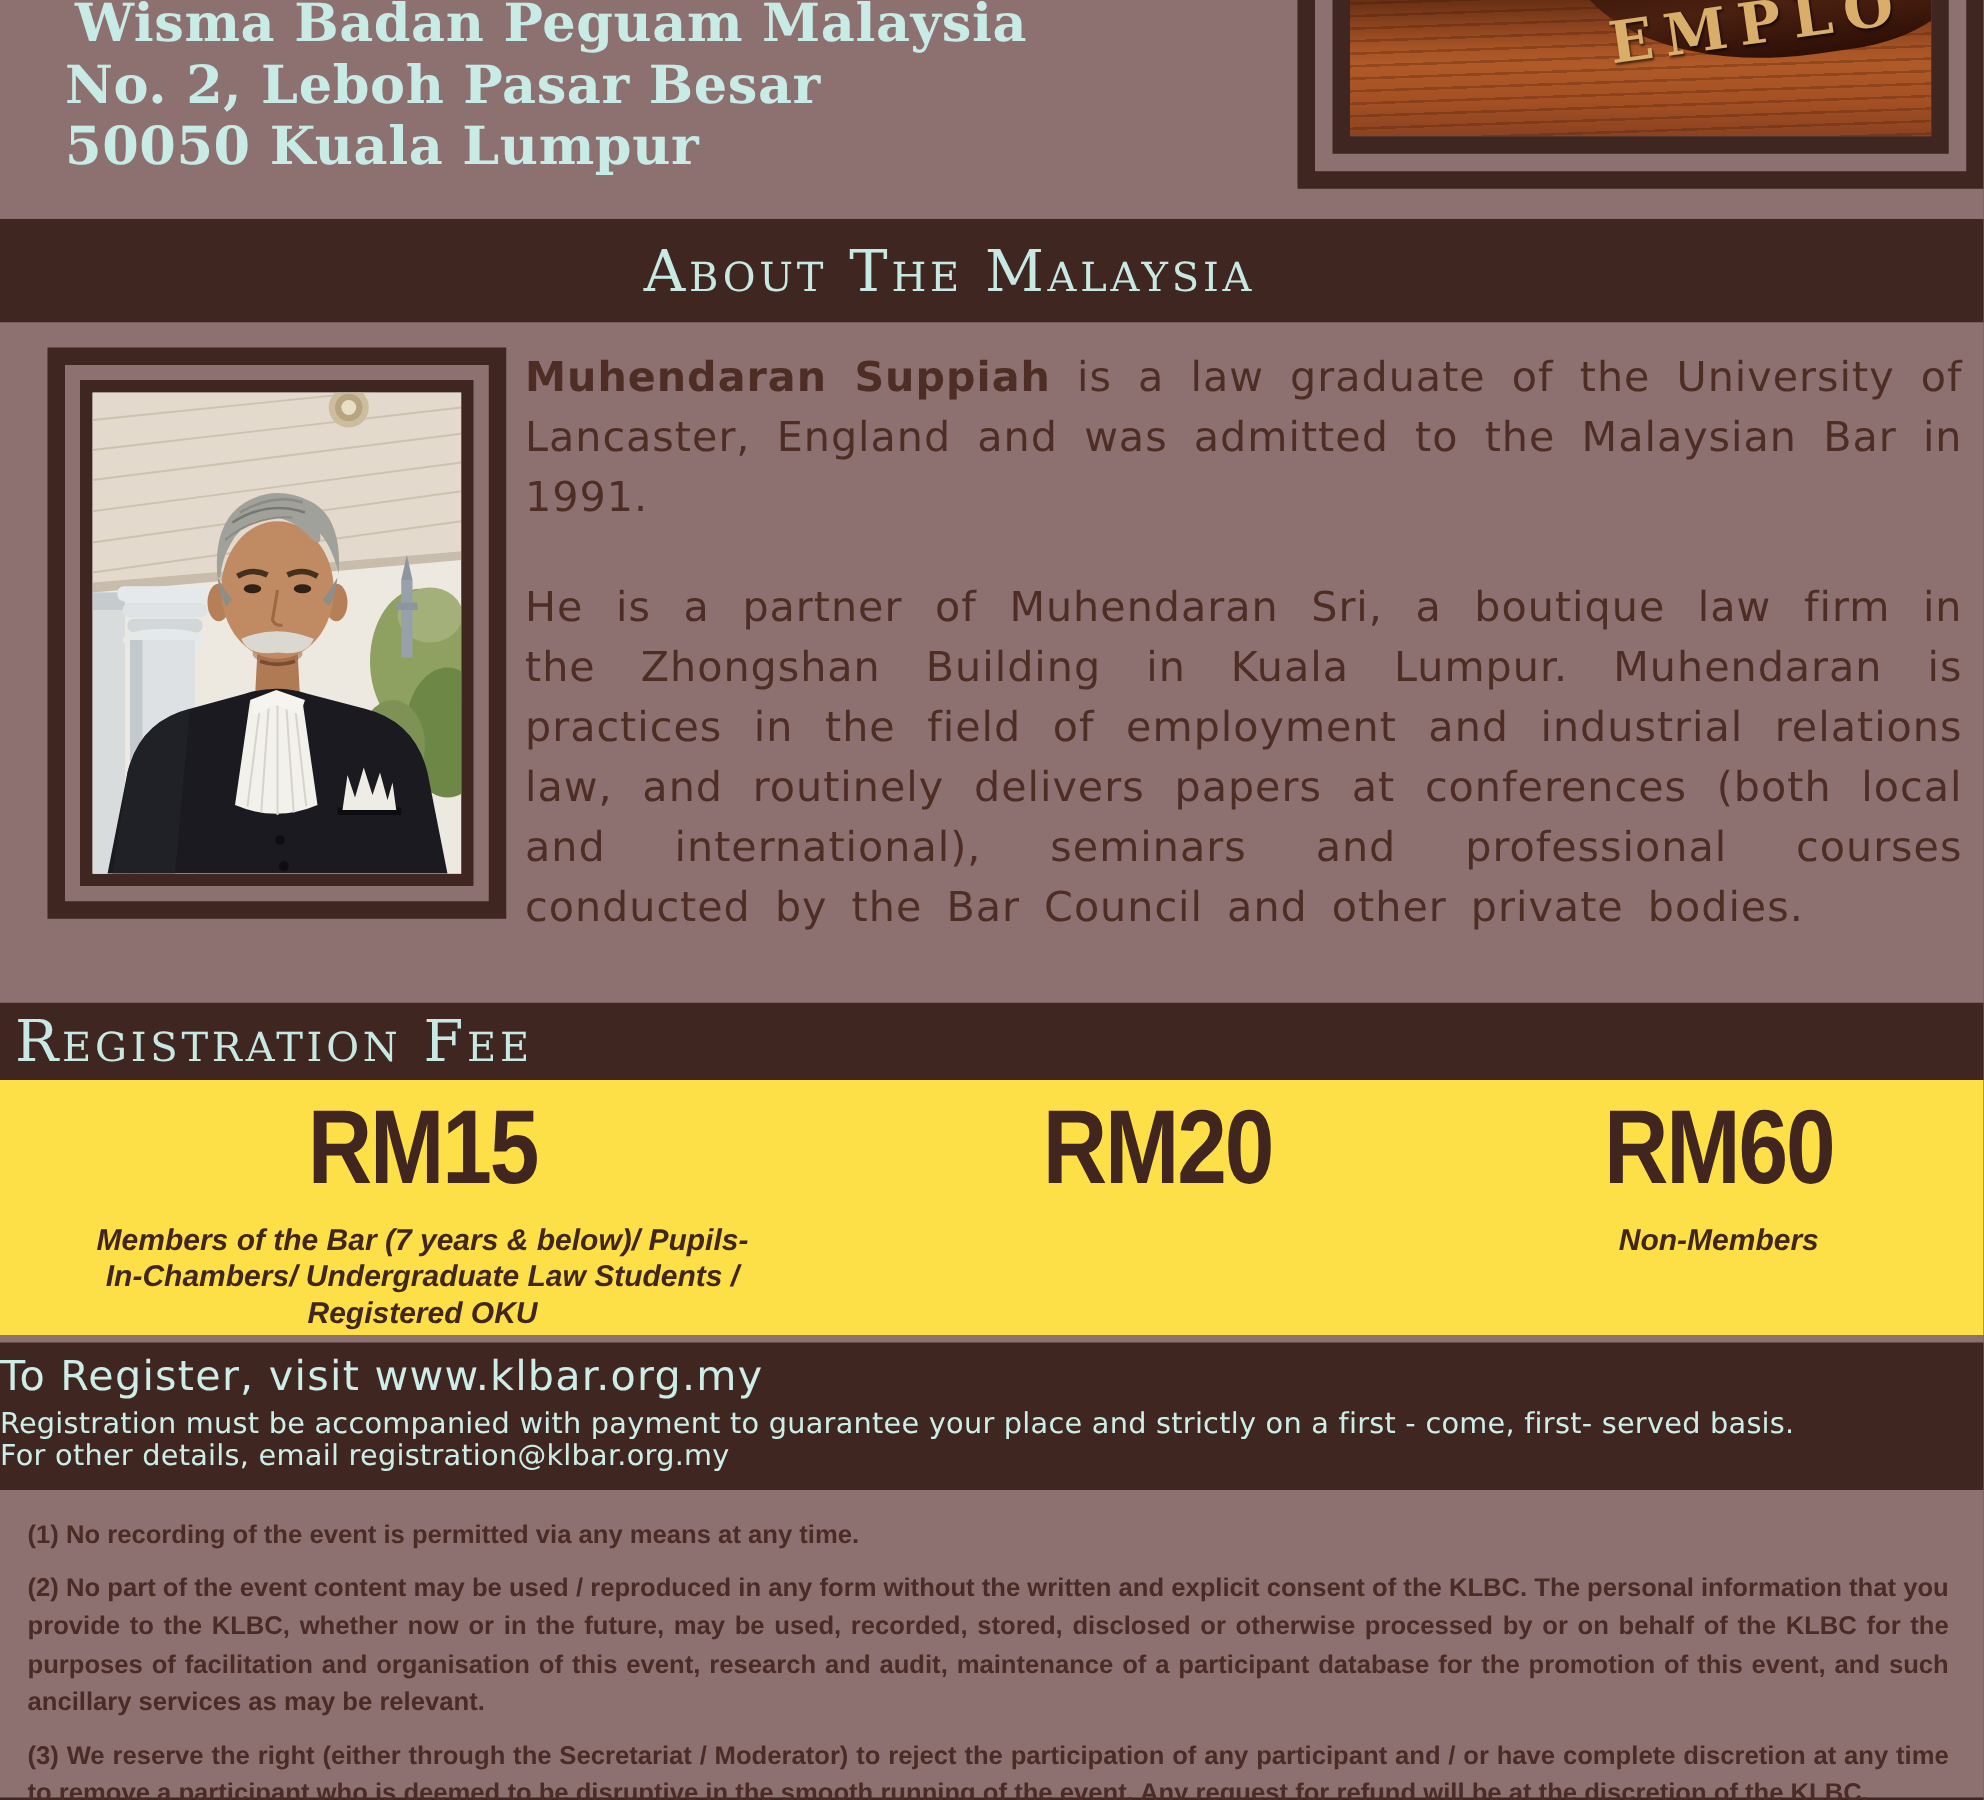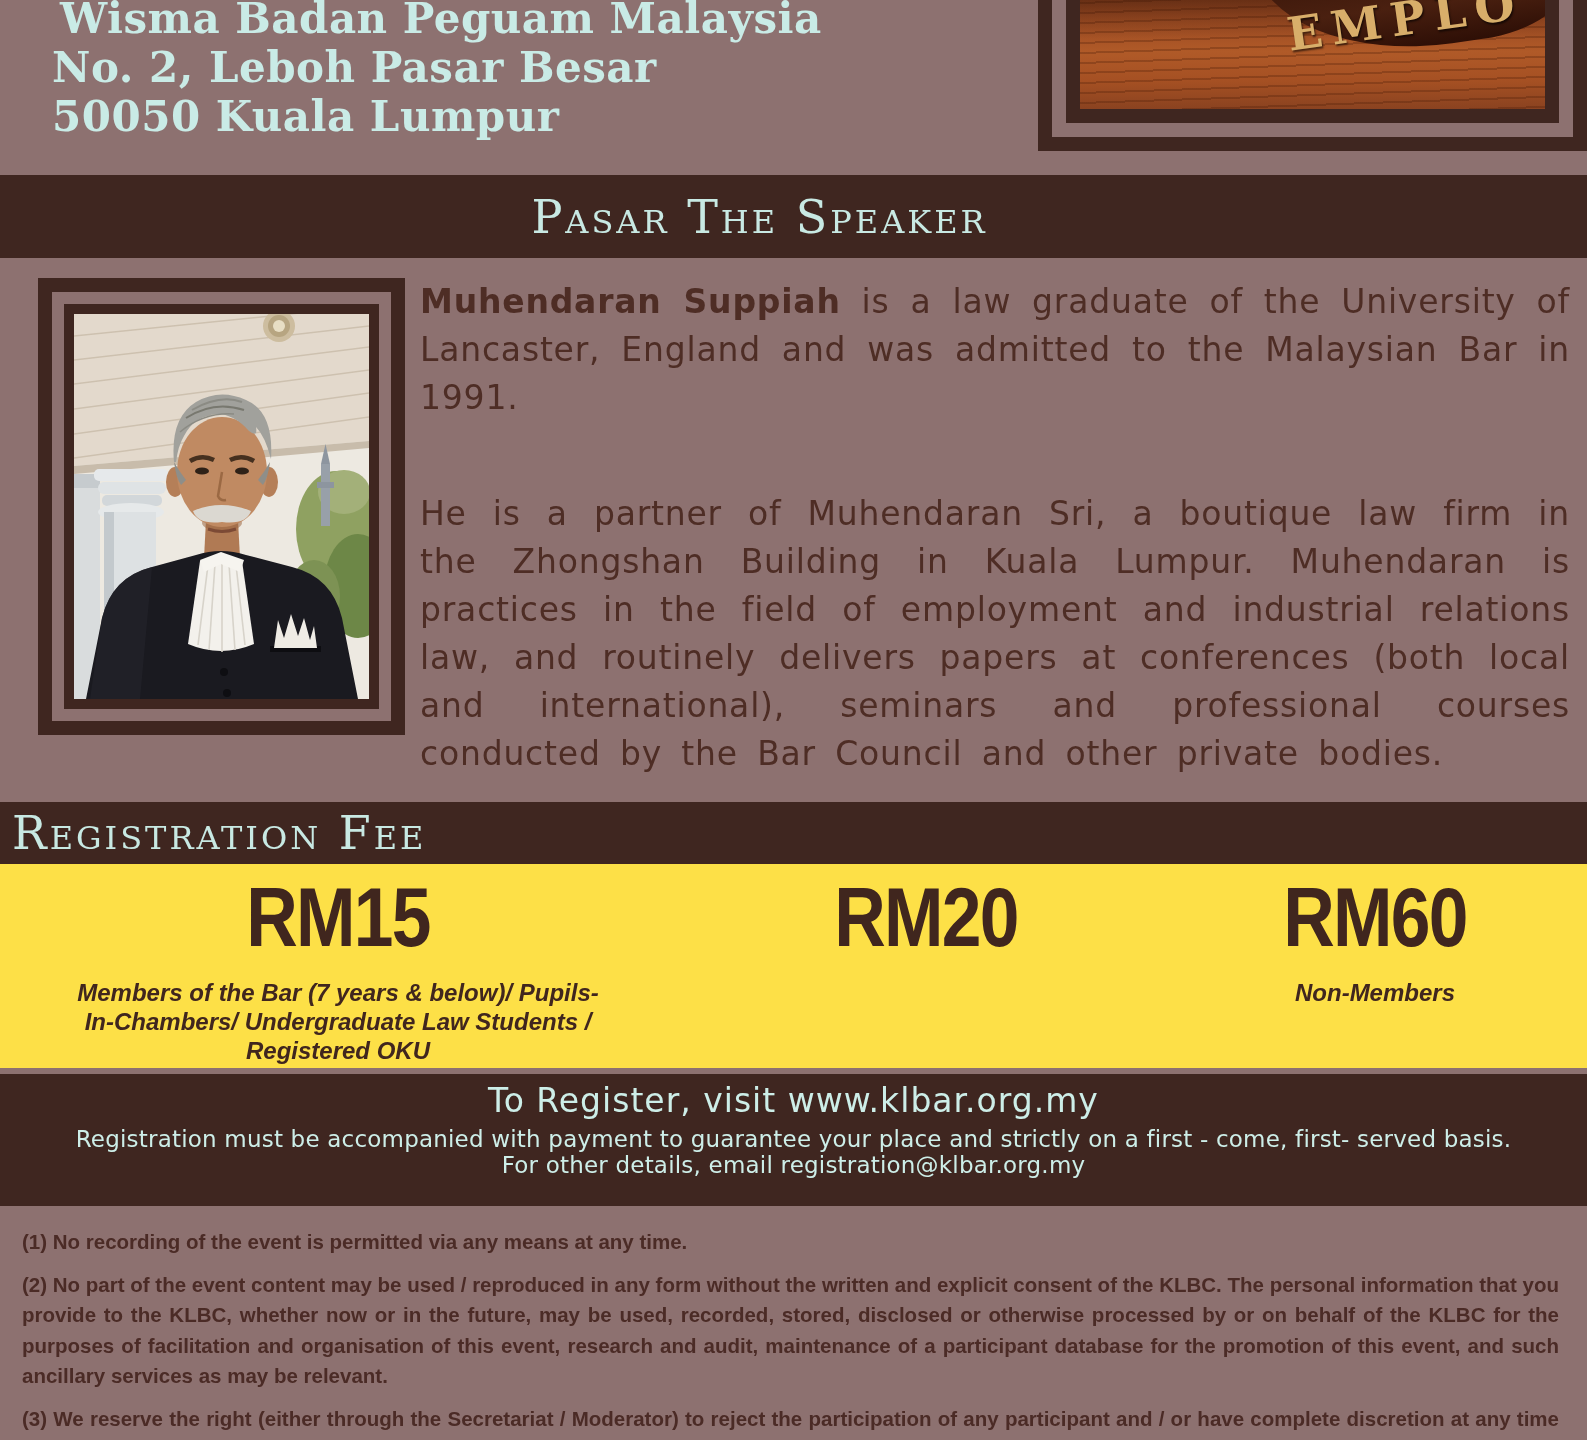--- a/index.html
+++ b/index.html
@@ -46,38 +46,38 @@
   .speaker{position:relative;height:544px;background:#8d7170;}
   .portrait-frame{position:absolute;left:38px;top:20px;width:367px;height:457px;
           box-sizing:border-box;border:14px solid #3f2620;padding:12px;}
   .portrait-inner{width:100%;height:100%;box-sizing:border-box;
           border:10px solid #3f2620;overflow:hidden;background:#ece8e0;}
   .portrait-inner svg{display:block;}
   .bio{position:absolute;left:420px;top:20px;width:1150px;
        font-family:"DejaVu Sans",sans-serif;font-size:33px;line-height:48px;
        color:#4e2d25;text-align:justify;letter-spacing:0.8px;word-spacing:8px;}
   .bio p{margin:0;}
-  .bio p + p{margin-top:68px;}
+  .bio p + p{margin-top:40px;}
   .bio b{font-weight:bold;}
 
   
   .fees{position:relative;height:204px;background:#fde047;}
   .fee-col{position:absolute;top:0;text-align:center;color:#40261e;}
   .fee-col.c1{left:73px;width:530px;}
   .fee-col.c2{left:676px;width:500px;}
   .fee-col.c3{left:1125px;width:500px;}
   .price{font-size:84px;font-weight:bold;line-height:74px;height:74px;margin-top:16px;
          letter-spacing:-2px;transform:scaleX(0.85);transform-origin:50% 50%;
          font-family:"Liberation Sans",sans-serif;}
   .fee-label{margin-top:24px;font-size:24px;line-height:29px;font-weight:bold;
          font-style:italic;font-family:"Liberation Sans",sans-serif;}
 
   
   .divider{height:6px;background:#8d7170;}
-  .register{height:132px;background:#3f2620;color:#cdeee8;text-align:center;
+  .register{height:118px;background:#3f2620;color:#cdeee8;
             font-family:"DejaVu Sans",sans-serif;box-sizing:border-box;padding-top:7px;}
   .reg-title{font-size:33px;line-height:40px;letter-spacing:1px;}
   .reg-sub{font-size:23px;line-height:26px;letter-spacing:0.2px;}
   .reg-sub.first{margin-top:5px;}
 
   
   .terms{height:246px;background:#8d7170;box-sizing:border-box;
          padding:9px 16px 0 10px;color:#4b2b26;
          font-family:"Liberation Sans",sans-serif;font-weight:bold;
          font-size:20.5px;line-height:30.5px;text-align:justify;}
@@ -99,21 +99,21 @@
     <div class="top-photo">
       <div class="top-photo-inner">
         <div class="gavel-ring">
           <span>EMPLO</span>
         </div>
       </div>
     </div>
   </div>
 
   <div class="banner banner-about">
-    <span class="t">Pasar The Speaker</span>
+    <span class="t">About The Malaysia</span>
   </div>
 
   <div class="speaker">
     <div class="portrait-frame">
       <div class="portrait-inner">
         <svg viewBox="0 0 295 385" width="100%" height="100%" preserveAspectRatio="none">
           <rect width="295" height="385" fill="#ede9e1"></rect>
 
           <polygon points="0,0 295,0 295,127 0,152" fill="#e3d9cc"></polygon>
           <g stroke="#cabdab" stroke-width="1.5" opacity="0.85">

